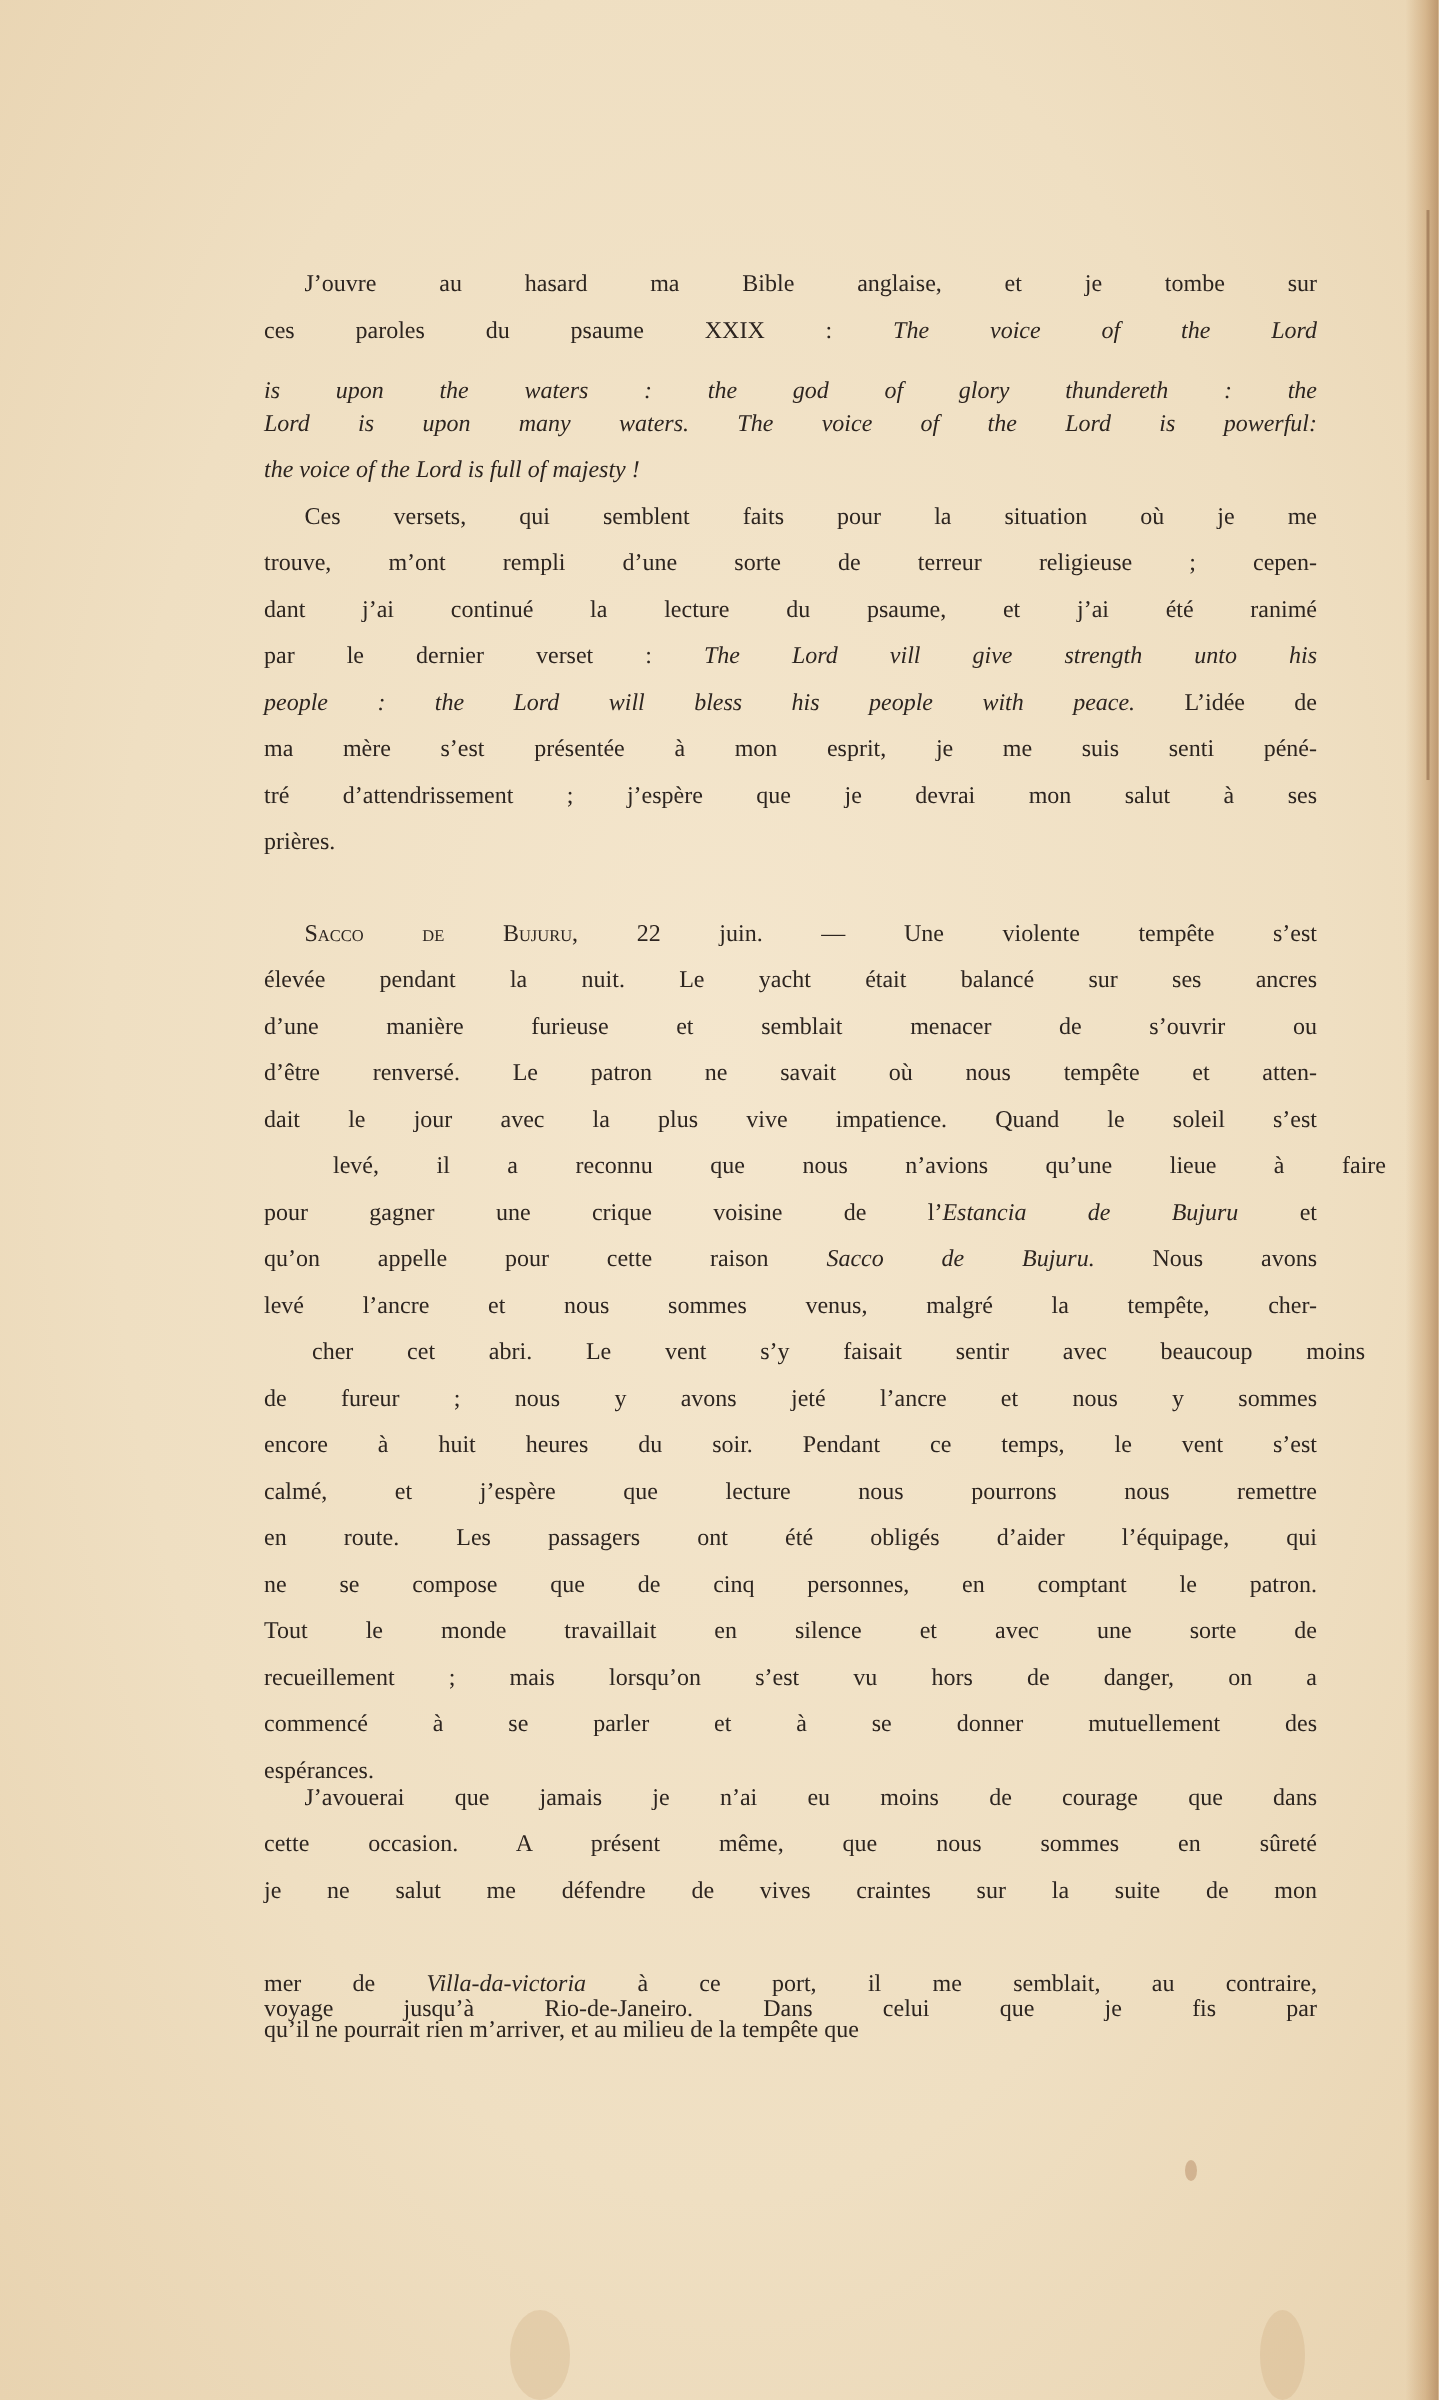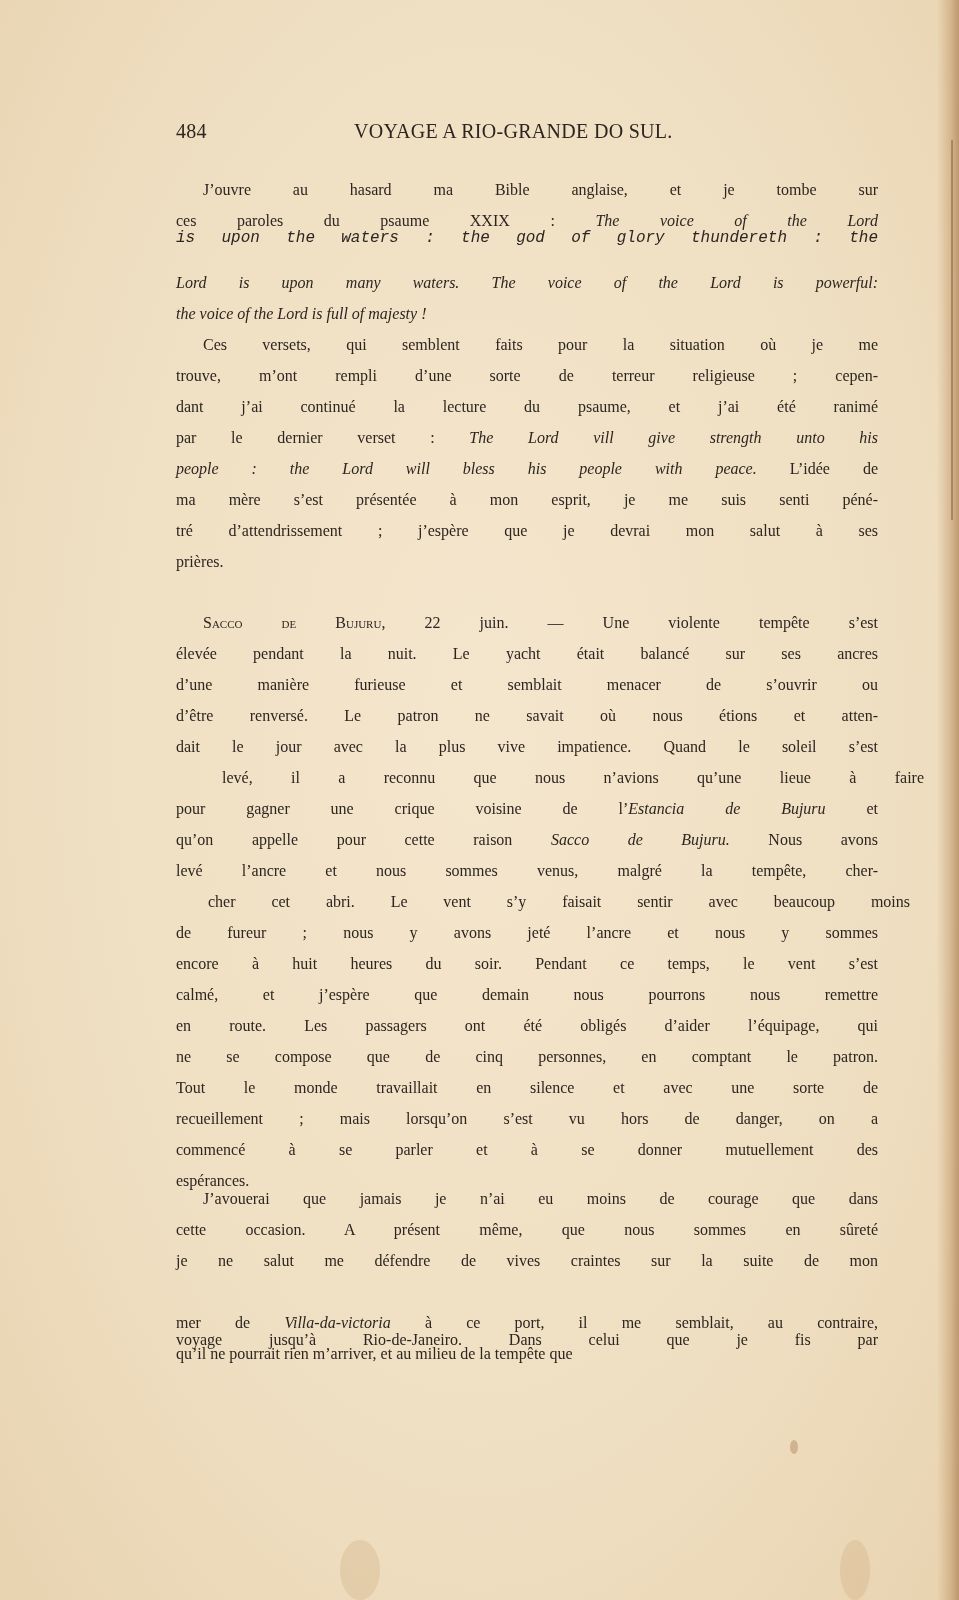--- a/index.html
+++ b/index.html
@@ -43,52 +43,48 @@
 </head>
 <body>
 
 <div class="page">
   <div class="stain" style="left:340px;top:1540px;width:40px;height:60px;"></div>
   <div class="stain" style="left:840px;top:1540px;width:30px;height:60px;"></div>
   <div class="stain" style="left:790px;top:1440px;width:8px;height:14px;background:rgba(170,120,80,0.4)"></div>
   <div class="edge-right"></div>
   <div class="edge-line"></div>
 
-  <div class="header">
-    <span class="page-number">484</span>
-    <span class="running-title">VOYAGE A RIO-GRANDE DO SUL.</span>
-  </div>
 
   <div id="body-text">
       <div class="line indent" style="top: 175px;"><span>J’ouvre au hasard ma Bible anglaise, et je tombe sur</span></div>
       <div class="line" style="top: 206px;"><span>ces paroles du psaume XXIX : </span><span class="it">The voice of the Lord</span></div>
-      <div class="line" style="top: 223px; font-family: Liberation Mono, monospace;"><span class="it">is upon the waters : the god of glory thundereth : the</span></div>
+      <div class="line" style="top: 246px;"><span class="it">is upon the waters : the god of glory thundereth : the</span></div>
       <div class="line" style="top: 268px;"><span class="it">Lord is upon many waters. The voice of the Lord is powerful:</span></div>
       <div class="line last" style="top: 299px;"><span class="it">the voice of the Lord is full of majesty !</span></div>
       <div class="line indent" style="top: 330px;"><span>Ces versets, qui semblent faits pour la situation où je me</span></div>
       <div class="line" style="top: 361px;"><span>trouve, m’ont rempli d’une sorte de terreur religieuse ; cepen-</span></div>
       <div class="line" style="top: 392px;"><span>dant j’ai continué la lecture du psaume, et j’ai été ranimé</span></div>
       <div class="line" style="top: 423px;"><span>par le dernier verset : </span><span class="it">The Lord vill give strength unto his</span></div>
       <div class="line" style="top: 454px;"><span class="it">people : the Lord will bless his people with peace.</span><span> L’idée de</span></div>
       <div class="line" style="top: 485px;"><span>ma mère s’est présentée à mon esprit, je me suis senti péné-</span></div>
       <div class="line" style="top: 516px;"><span>tré d’attendrissement ; j’espère que je devrai mon salut à ses</span></div>
       <div class="line last" style="top: 547px;"><span>prières.</span></div>
       <div class="line indent" style="top: 608px;"><span class="sc">Sacco de Bujuru</span><span>, 22 juin. — Une violente tempête s’est</span></div>
       <div class="line" style="top: 639px;"><span>élevée pendant la nuit. Le yacht était balancé sur ses ancres</span></div>
       <div class="line" style="top: 670px;"><span>d’une manière furieuse et semblait menacer de s’ouvrir ou</span></div>
-      <div class="line" style="top: 701px;"><span>d’être renversé. Le patron ne savait où nous étions et atten-</span></div>
+      <div class="line" style="top: 701px;"><span>d’être renversé. Le patron ne savait où nous tempête et atten-</span></div>
       <div class="line" style="top: 732px;"><span>dait le jour avec la plus vive impatience. Quand le soleil s’est</span></div>
       <div class="line" style="top: 763px; margin-left: 46px;"><span>levé, il a reconnu que nous n’avions qu’une lieue à faire</span></div>
       <div class="line" style="top: 794px;"><span>pour gagner une crique voisine de l’</span><span class="it">Estancia de Bujuru</span><span> et</span></div>
       <div class="line" style="top: 825px;"><span>qu’on appelle pour cette raison </span><span class="it">Sacco de Bujuru.</span><span> Nous avons</span></div>
       <div class="line" style="top: 856px;"><span>levé l’ancre et nous sommes venus, malgré la tempête, cher-</span></div>
       <div class="line" style="top: 887px; margin-left: 32px;"><span>cher cet abri. Le vent s’y faisait sentir avec beaucoup moins</span></div>
       <div class="line" style="top: 918px;"><span>de fureur ; nous y avons jeté l’ancre et nous y sommes</span></div>
       <div class="line" style="top: 949px;"><span>encore à huit heures du soir. Pendant ce temps, le vent s’est</span></div>
-      <div class="line" style="top: 980px;"><span>calmé, et j’espère que demain nous pourrons nous remettre</span></div>
+      <div class="line" style="top: 980px;"><span>calmé, et j’espère que lecture nous pourrons nous remettre</span></div>
       <div class="line" style="top: 1011px;"><span>en route. Les passagers ont été obligés d’aider l’équipage, qui</span></div>
       <div class="line" style="top: 1042px;"><span>ne se compose que de cinq personnes, en comptant le patron.</span></div>
       <div class="line" style="top: 1073px;"><span>Tout le monde travaillait en silence et avec une sorte de</span></div>
       <div class="line" style="top: 1104px;"><span>recueillement ; mais lorsqu’on s’est vu hors de danger, on a</span></div>
       <div class="line" style="top: 1135px;"><span>commencé à se parler et à se donner mutuellement des</span></div>
       <div class="line last" style="top: 1166px;"><span>espérances.</span></div>
       <div class="line indent" style="top: 1184px;"><span>J’avouerai que jamais je n’ai eu moins de courage que dans</span></div>
       <div class="line" style="top: 1215px;"><span>cette occasion. A présent même, que nous sommes en sûreté</span></div>
       <div class="line" style="top: 1246px;"><span>je ne salut me défendre de vives craintes sur la suite de mon</span></div>
       <div class="line" style="top: 1277px; margin-top: 48px;"><span>voyage jusqu’à Rio-de-Janeiro. Dans celui que je fis par</span></div>

